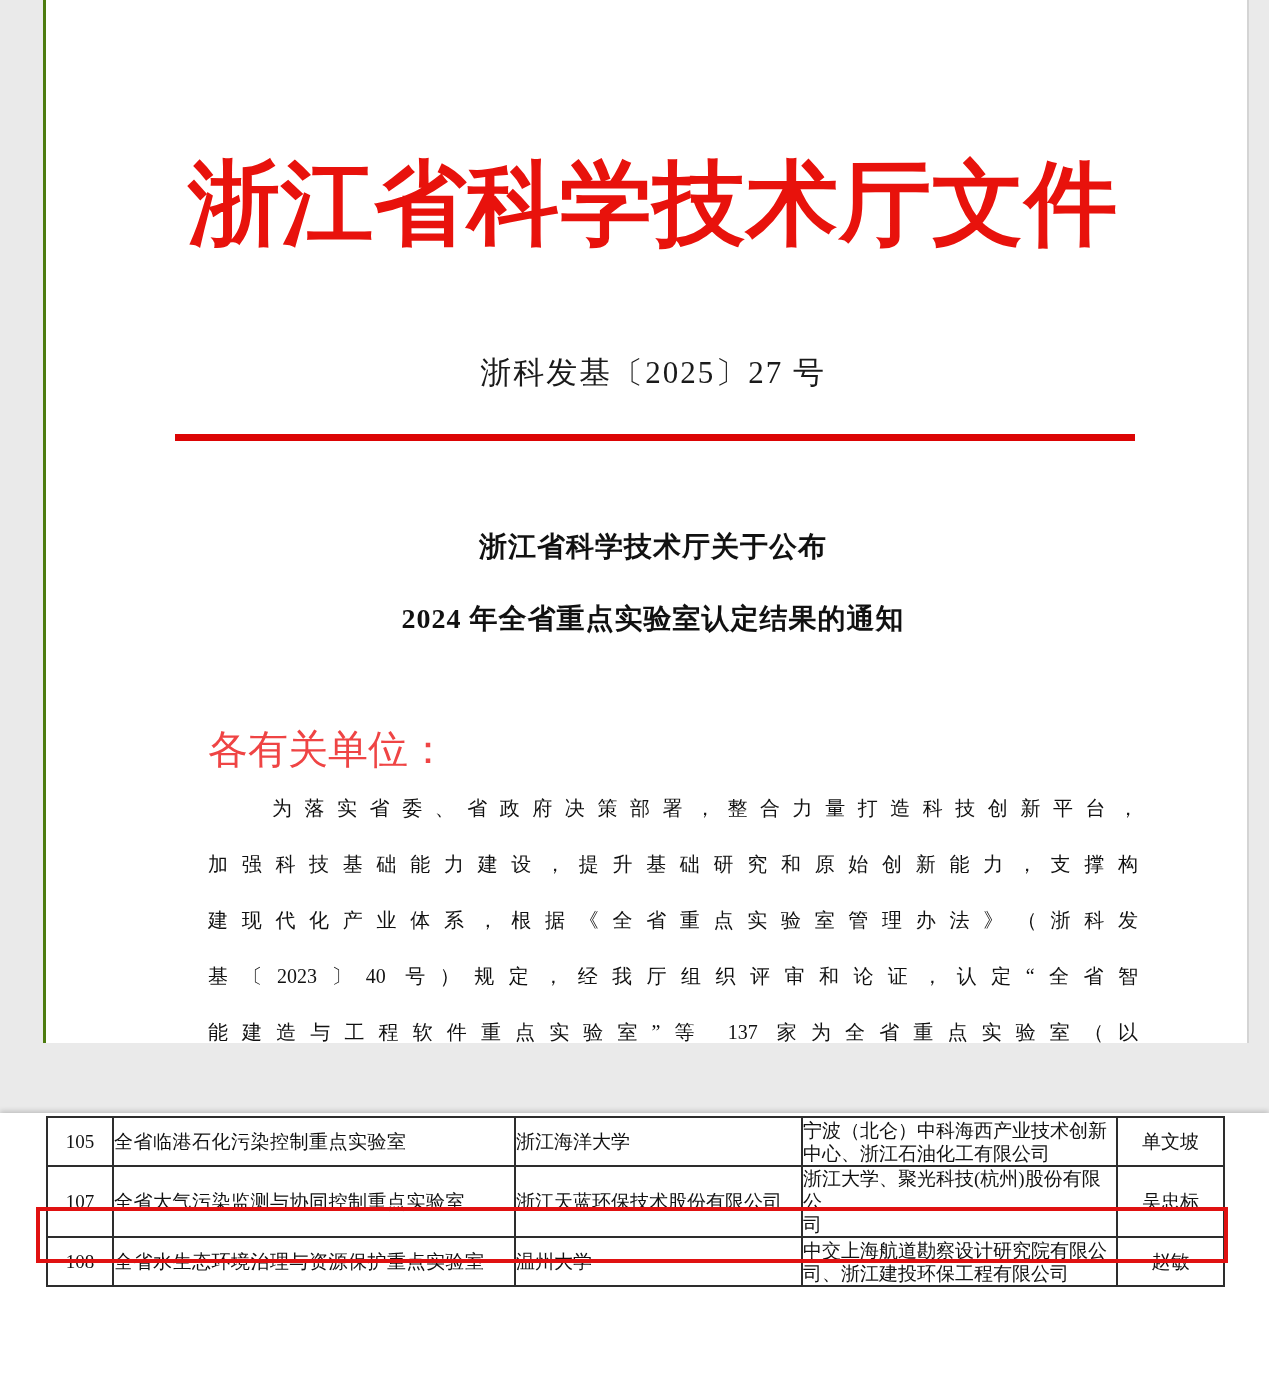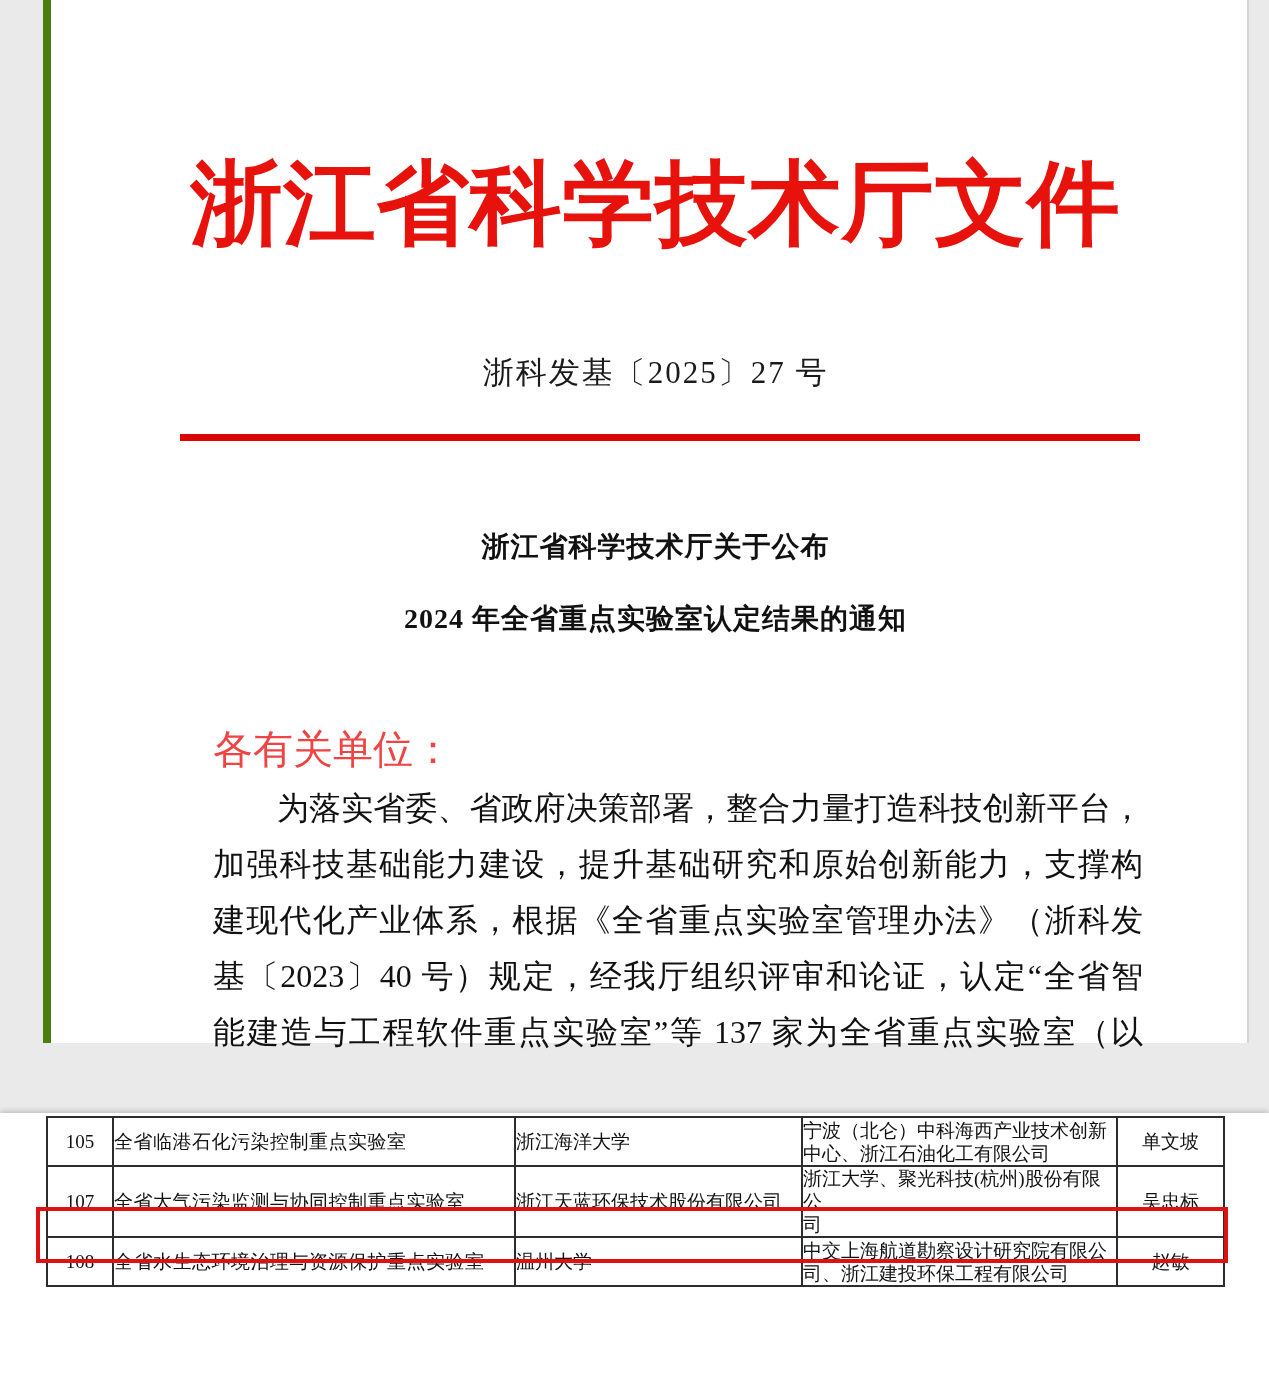--- a/index.html
+++ b/index.html
@@ -5,37 +5,37 @@
   html,body { margin:0; padding:0; background:#eaeaea; }
   .stage {
     position:relative; width:1269px; height:1386px; overflow:hidden;
     background:#eaeaea;
     font-family:"Liberation Serif","DejaVu Serif",serif;
   }
   
   .top-page {
     position:absolute; left:43px; top:0; width:1206px; height:1043px;
     background:#ffffff; box-sizing:border-box;
-    border-left:8px solid #4d7c0f; border-right:2px solid #d4d4d4;
+    border-left:3px solid #4d7c0f; border-right:2px solid #d4d4d4;
   }
   .centered {
     position:absolute; left:0; width:100%; box-sizing:border-box;
     text-align:center; padding-left:13px;
   }
   .header-title {
     top:142px; font-size:92px; font-weight:bold; letter-spacing:1px;
     white-space:nowrap;
   }
   .doc-number { top:352px; font-size:31px; color:#1a1a1a; letter-spacing:2px; }
   .red-rule { position:absolute; left:129px; top:434px; width:960px; height:7px; }
   .notice-title { font-weight:bold; color:#111; font-size:28px; letter-spacing:1px; white-space:nowrap; }
   .l1 { top:528px; }
   .l2 { top:600px; }
   .salutation { position:absolute; left:162px; top:722px; font-size:40px; color:#ef4444; }
-  .body-block { position:absolute; left:162px; top:780px; width:930px; font-size:32px; line-height:56px; color:#111; }
+  .body-block { position:absolute; left:162px; top:780px; width:930px; font-size:20px; line-height:56px; color:#111; }
   .bline { text-align:justify; text-align-last:justify; height:56px; overflow:hidden; }
   .bline.first { text-indent:64px; }
   .bline.last { text-align-last:left; }
   
   .bottom-strip {
     position:absolute; left:0; top:1113px; width:1269px; height:291px;
     background:#ffffff; box-shadow:0 -2px 5px rgba(0,0,0,0.18);
   }
   table.labs { position:absolute; left:46px; top:3px; border-collapse:collapse; table-layout:fixed; }
   table.labs td {

